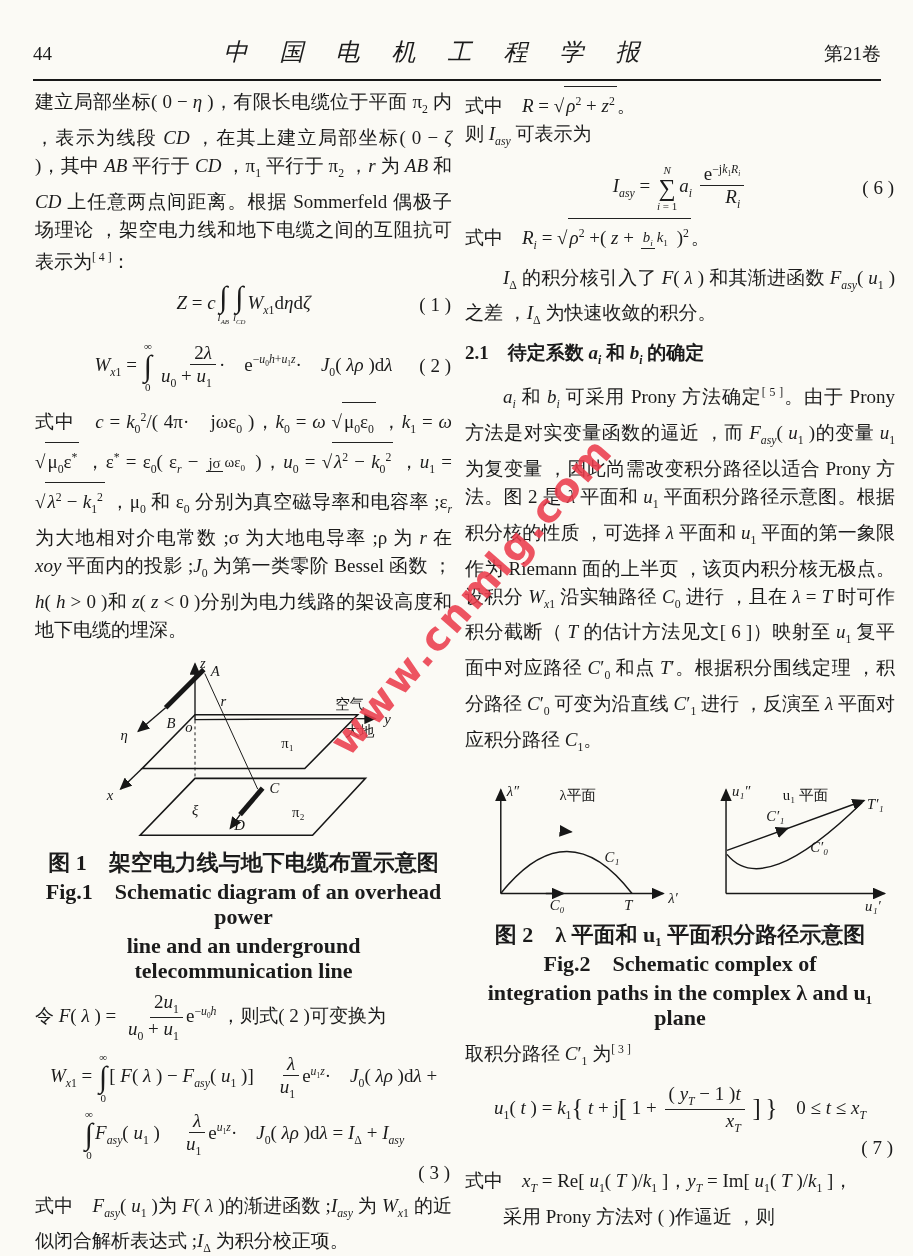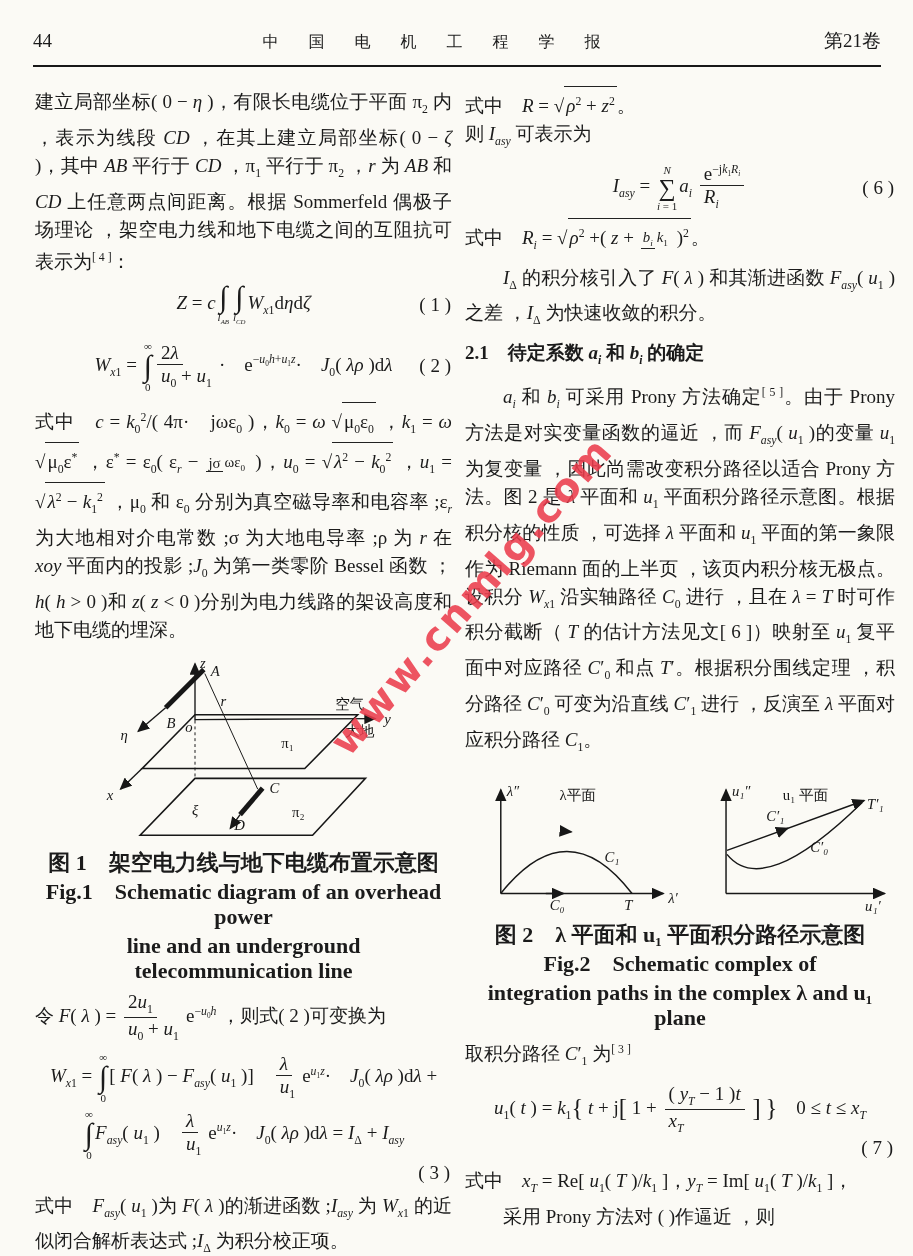--- a/index.html
+++ b/index.html
@@ -1,36 +1,36 @@
 <!DOCTYPE html>
 <html><head>
 <meta charset="utf-8">
 <style>
   html,body{margin:0;padding:0;background:#888;}
   .page{position:relative;width:913px;height:1256px;margin:0 auto;background:#fbfaf5;overflow:hidden;
         font-family:"Liberation Serif","DejaVu Serif",serif;color:#1b1b1b;}
   
-  .hdr{position:absolute;top:28px;left:33px;width:848px;display:flex;justify-content:space-between;
+  .hdr{position:absolute;top:36px;left:33px;width:848px;display:flex;justify-content:space-between;
        align-items:baseline;border-bottom:2.5px solid #181818;padding-bottom:11px;font-size:19px;}
-  .hdr .jt{letter-spacing:13px;font-size:16px;}
+  .hdr .jt{letter-spacing:13px;font-size:24px;font-style:italic;}
   
   .col{position:absolute;top:88px;font-size:19px;line-height:28px;text-align:justify;}
   .col-l{left:35px;width:417px;}
   .col-r{left:465px;width:430px;}
   p{margin:0;}
   .ind{text-indent:2em;}
   .mt4{margin-top:4px}.mt6{margin-top:6px}.mt8{margin-top:8px}.mt14{margin-top:14px}
   i{font-style:italic;}
   sup{font-size:0.62em;}
   sub{font-size:0.62em;}
   
   .eq{position:relative;text-align:center;padding:7px 0;line-height:1.25;}
   .eqno{position:absolute;right:1px;top:50%;transform:translateY(-50%);}
   .eqno-line{text-align:right;padding-right:2px;line-height:24px;}
-  .frac{display:inline-flex;flex-direction:column;align-items:flex-start;vertical-align:middle;margin:0 3px;line-height:1.05;}
+  .frac{display:inline-flex;flex-direction:column;align-items:flex-end;vertical-align:middle;margin:0 3px;line-height:1.05;}
   .frac .fn{border-bottom:1.3px solid #222;padding:1px 4px;}
   .frac .fd{padding:1px 4px;}
   .ifr{display:inline-flex;flex-direction:row;align-items:center;vertical-align:middle;margin:0 2px;line-height:1;font-size:0.78em;}
   .ifr .fn{border-bottom:1px solid #222;padding:0 2px;}
   .ifr .fd{padding:0 2px;}
   .stk{display:inline-flex;flex-direction:column;align-items:center;vertical-align:middle;line-height:1;margin:0 2px;}
   .stk .sl{font-size:11px;line-height:1.1;}
   .stk .in{font-size:30px;line-height:.95;}
   .stk .sg{font-size:24px;line-height:1;}
   .rt{white-space:nowrap;}

